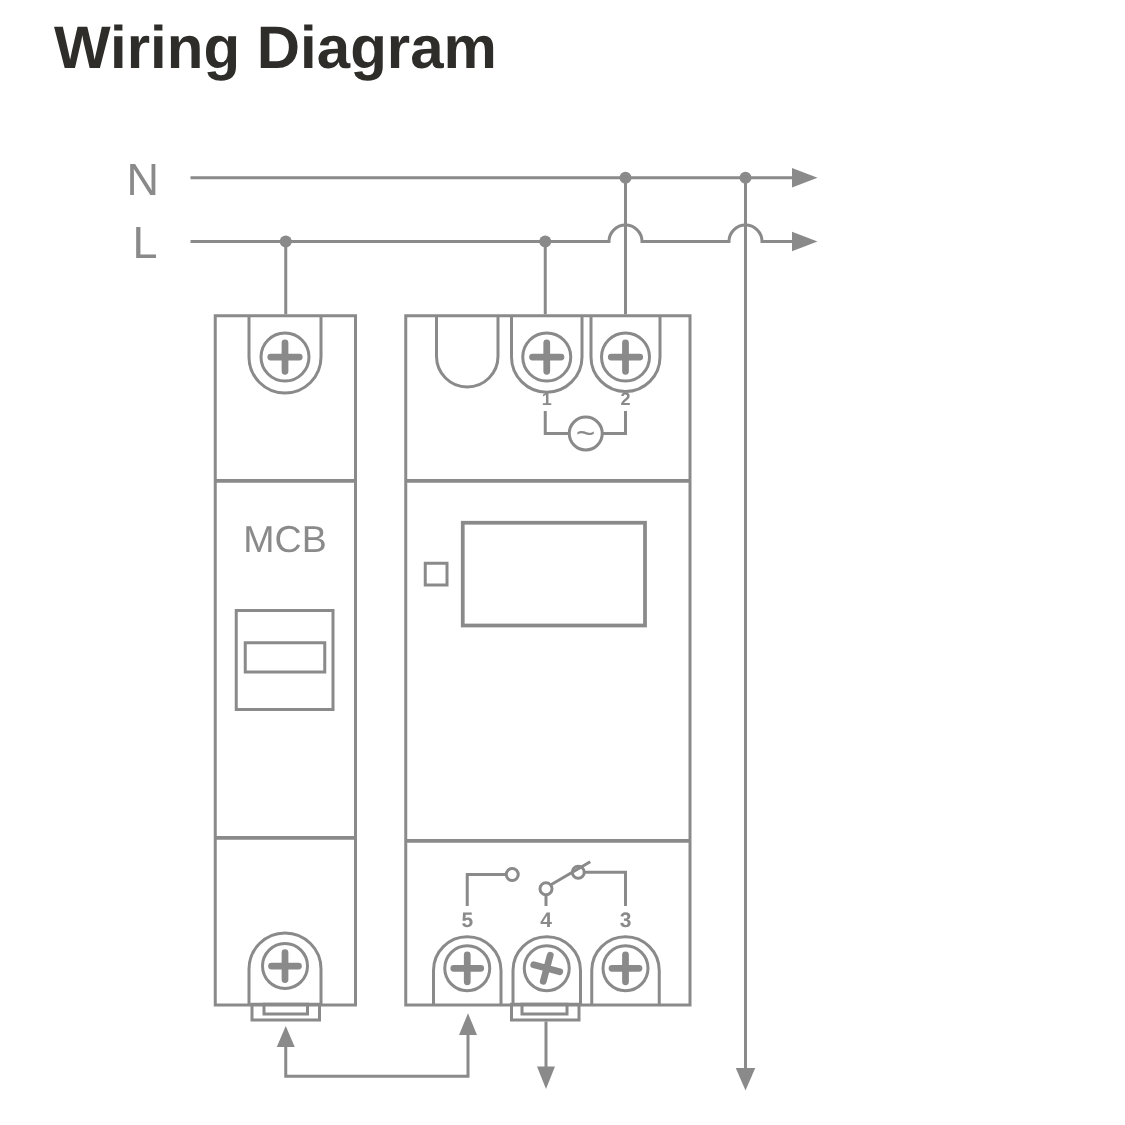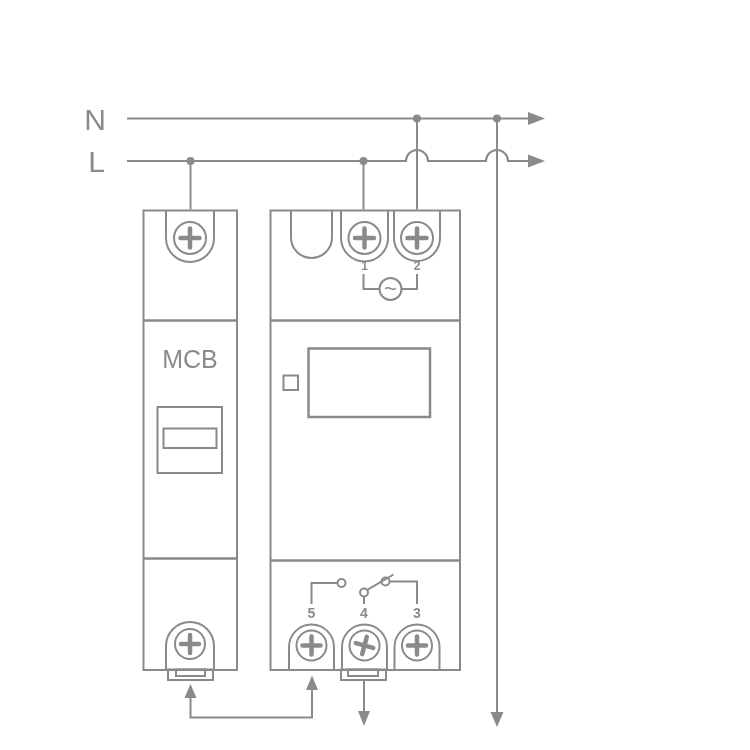--- a/index.html
+++ b/index.html
@@ -27,20 +27,21 @@
   .stroke-thick{stroke:var(--diagram);fill:none;stroke-width:2.5;}
   .screwline{stroke:var(--diagram);fill:none;stroke-width:4.5;stroke-linecap:round;}
   .filled{fill:var(--diagram);stroke:none;}
   .lbl{fill:var(--diagram);}
 </style>
 </head>
 <body>
 
 <div class="stage">
 
+  <h1 class="page-title">Wiring Diagram</h1>
 
   <svg class="diagram" width="750" height="750" viewBox="0 0 750 750">
 
     <text x="106" y="130" font-size="30" text-anchor="end" class="lbl">N</text>
     <text x="105" y="172" font-size="30" text-anchor="end" class="lbl">L</text>
 
     <path d="M127,118.5 H528" class="stroke"></path>
     <polygon points="528,112 528,125 545,118.5" class="filled"></polygon>
 
     <path d="M127,161 H406 A11 11 0 0 1 428,161 H486 A11 11 0 0 1 508,161 H528" class="stroke"></path>

